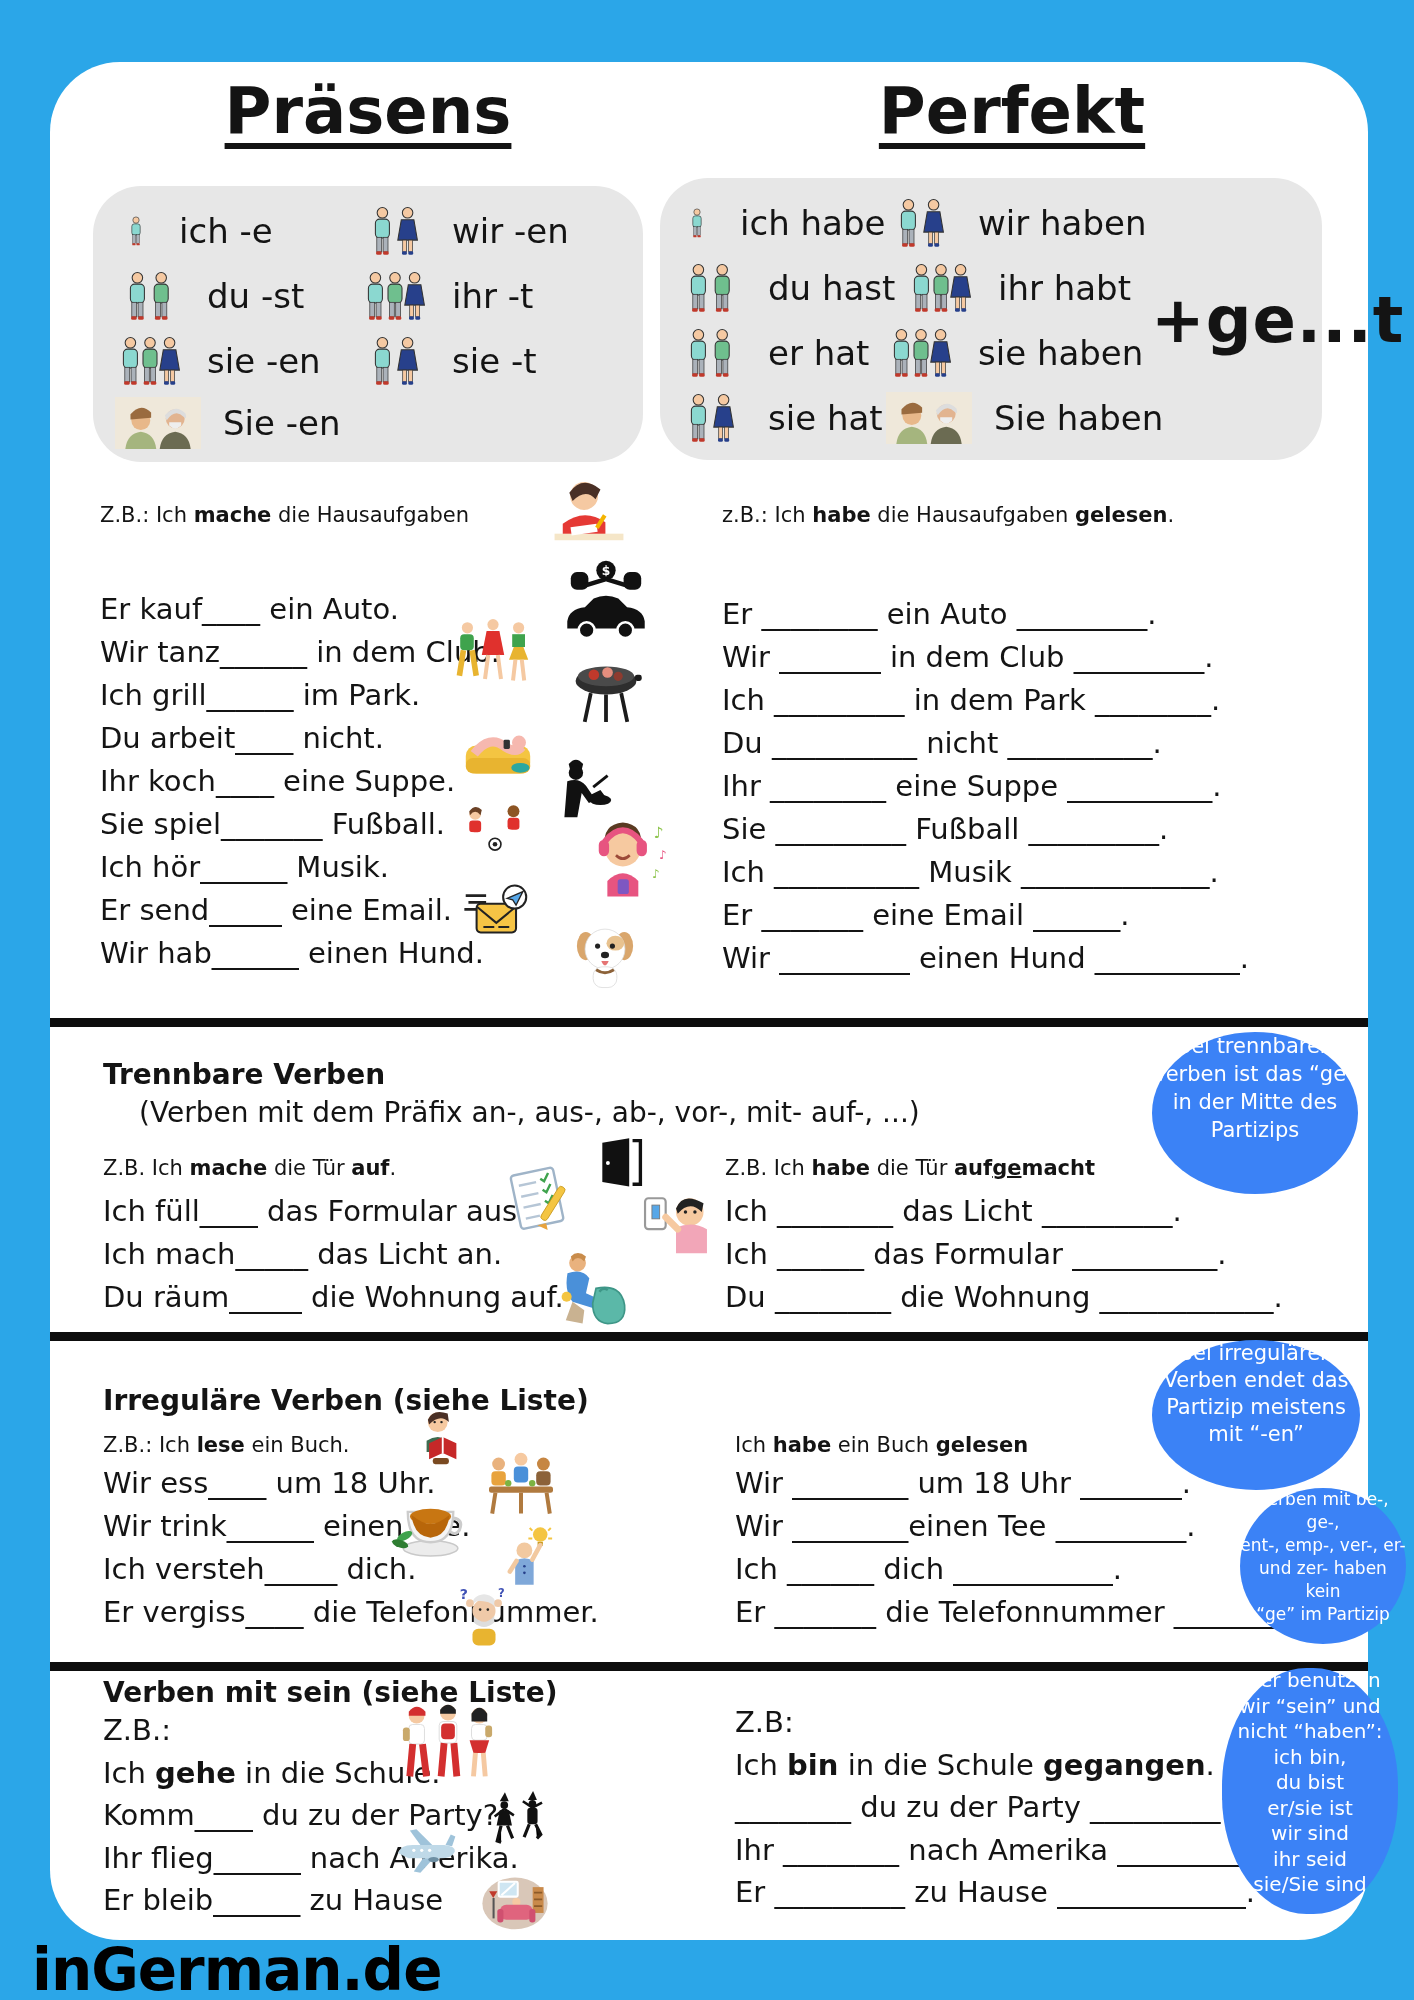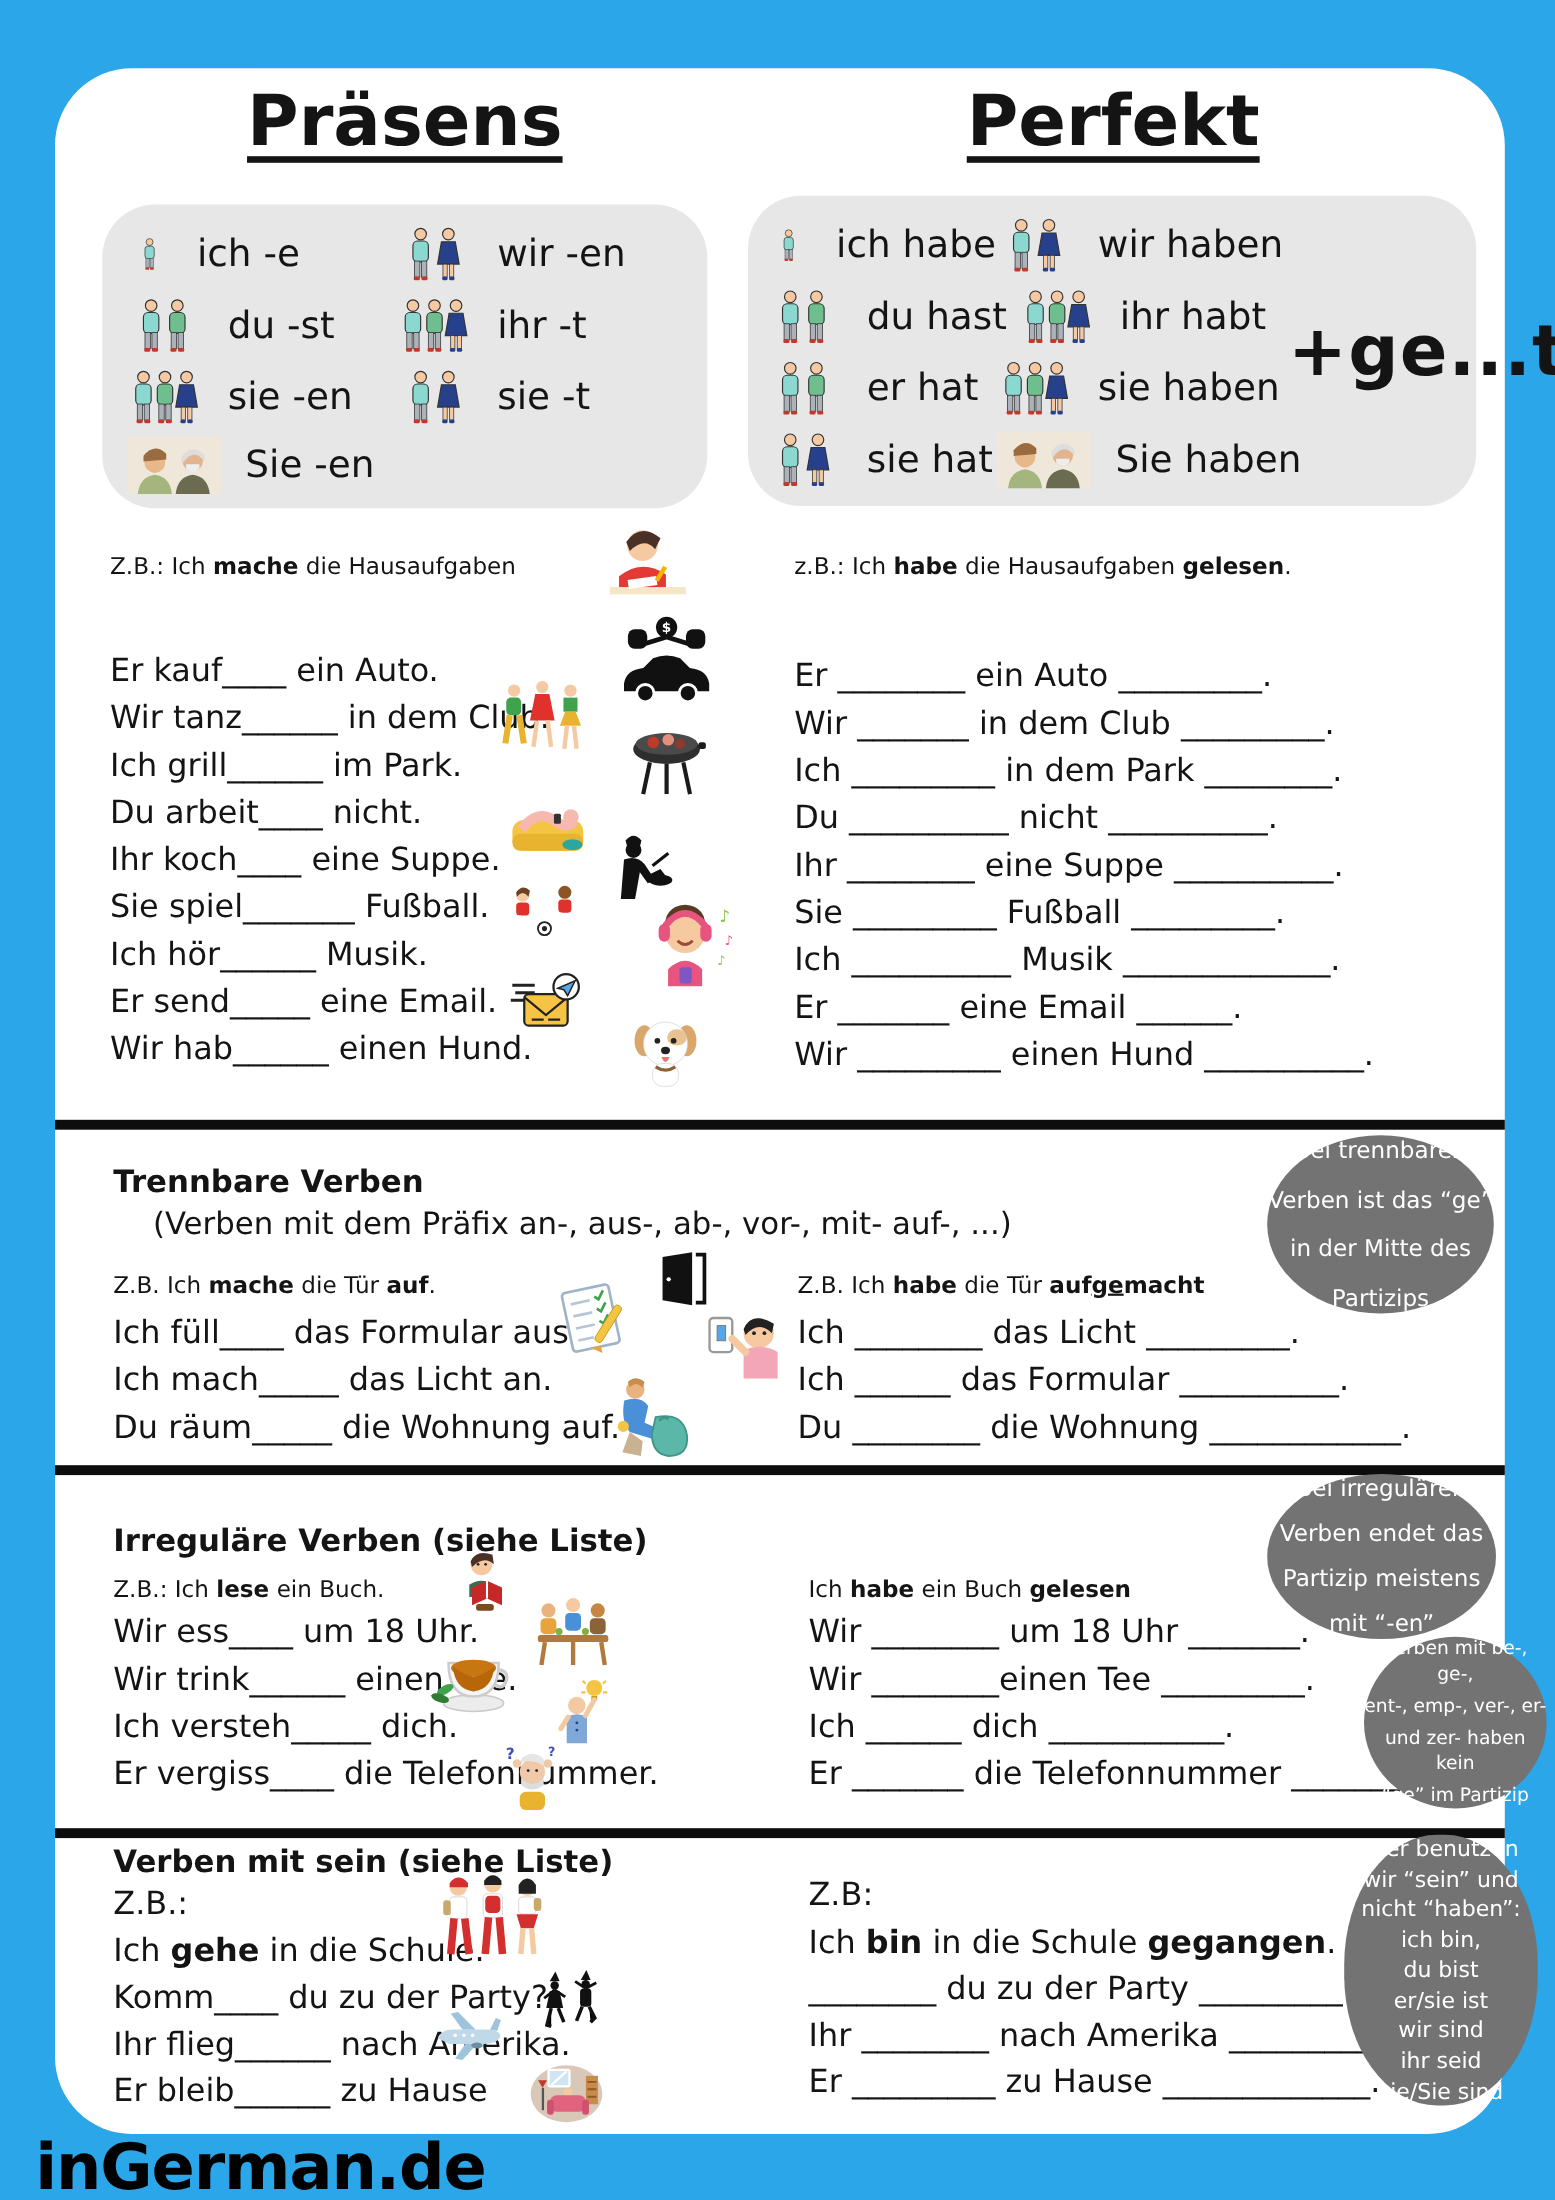--- a/index.html
+++ b/index.html
@@ -15,22 +15,22 @@
   .pgroup{width:70px;height:58px;flex:0 0 auto;display:inline-block;}
   .pgroup.small{width:42px;}
   .pgroup.photo{width:86px;height:52px;}
   .conj-label{font-size:34px;white-space:nowrap;}
   .gebig{display:flex;align-items:center;justify-content:center;font-size:64px;font-weight:700;letter-spacing:1px;}
   .exline{font-size:21px;line-height:36px;white-space:nowrap;}
   .lines .line{font-size:29px;line-height:43px;white-space:nowrap;}
   .lines5 .line{font-size:29px;line-height:42.5px;white-space:nowrap;}
   .sec-h{font-size:28px;font-weight:700;white-space:nowrap;}
   .sec-sub{font-size:28px;white-space:nowrap;}
-  .bubble{position:absolute;background:#737373;color:#fff;border-radius:50%;
-          display:flex;flex-direction:column;justify-content:space-between;text-align:center;z-index:5;}
+  .bubble{position:absolute;background:#3b82f6;color:#fff;border-radius:50%;
+          display:flex;flex-direction:column;justify-content:flex-start;text-align:center;z-index:5;}
   .clip{display:inline-block;}
   .clip svg,.pgroup svg{width:100%;height:100%;display:block;}
   .logo{position:absolute;font-size:58px;font-weight:700;letter-spacing:-1px;color:#000;}
 </style>
 </head>
 <body>
 
 <div class="page">
   <div class="sheet"></div>
 
@@ -168,21 +168,21 @@
             <circle cx="70" cy="25" r="11" fill="#E2B490"></circle>
             <path d="M58 21 Q70 7 82 19 Q84 27 80 23 Q70 13 60 27 Z" fill="#DDDDDD"></path>
             <path d="M63 33 Q70 40 77 33 L77 29 L63 29 Z" fill="#EEEEEE"></path>
             <path d="M52 60 Q54 42 70 40 Q86 42 88 60 Z" fill="#6B6B52"></path>
           </svg>
         </span>
         <span class="conj-label">Sie -en</span>
       </div>
   </div>
 
-  <div class="graybox" style="left:680px;top:178px;width:662px;height:282px;grid-template-columns:210px 265px 1fr;padding:12px 12px 10px 16px;">
+  <div class="graybox" style="left:660px;top:178px;width:662px;height:282px;grid-template-columns:210px 265px 1fr;padding:12px 12px 10px 16px;">
     <div class="conj-row" style="grid-column:1;grid-row:1;">
         <span class="pgroup small">
           <svg viewBox="0 0 100 74" preserveAspectRatio="xMidYMid meet">
             <circle cx="50" cy="11" r="7.5" fill="#F5C9A2" stroke="#333" stroke-width="1.5"></circle>
             <rect x="40" y="20" width="20" height="27" rx="6" fill="#8BD8D0" stroke="#333" stroke-width="1.5"></rect>
             <rect x="42" y="46" width="7" height="21" fill="#ABB2BA" stroke="#333"></rect>
             <rect x="51" y="46" width="7" height="21" fill="#ABB2BA" stroke="#333"></rect>
             <rect x="41" y="66" width="8" height="5" rx="2" fill="#C0392B"></rect>
             <rect x="51" y="66" width="8" height="5" rx="2" fill="#C0392B"></rect>
           </svg>

